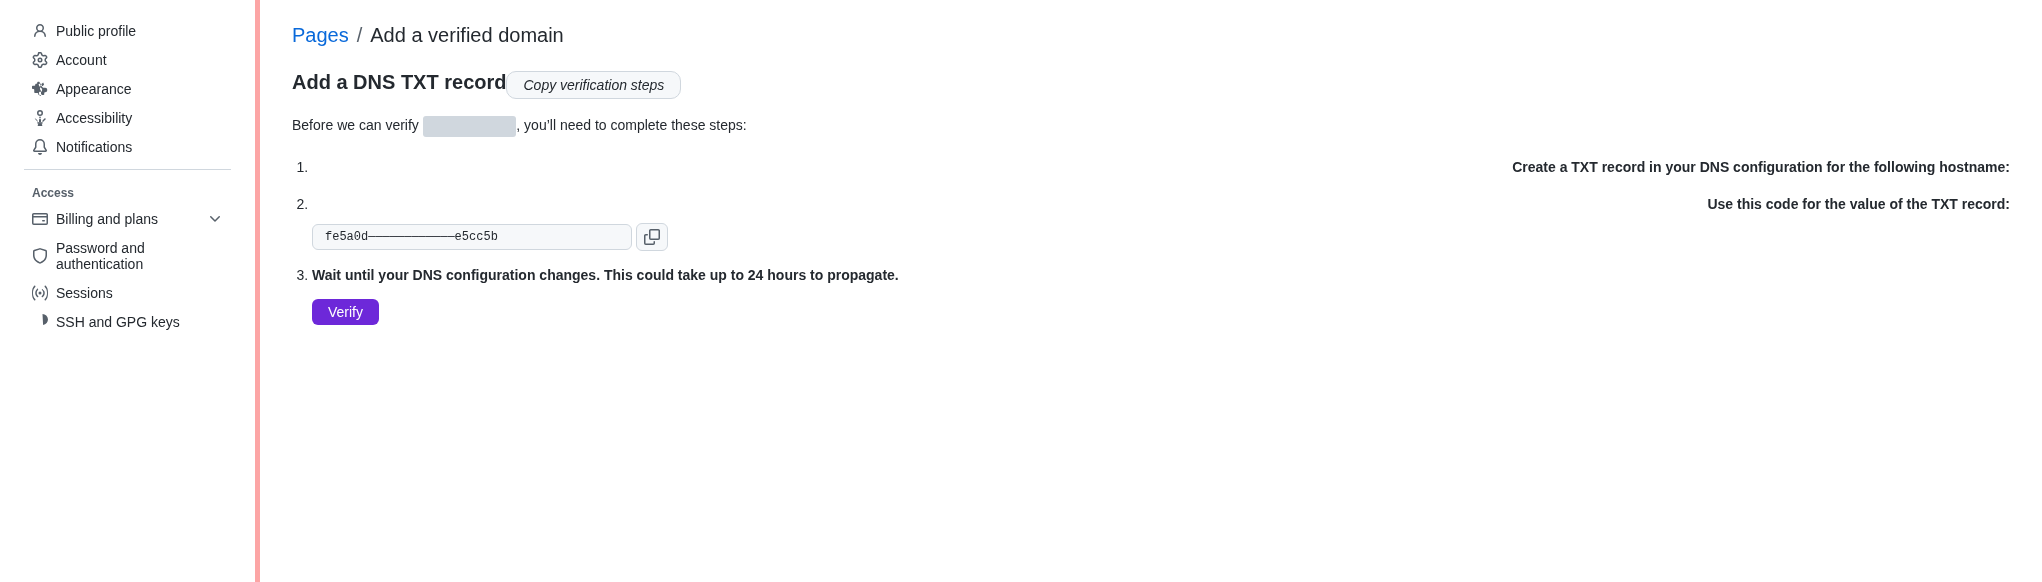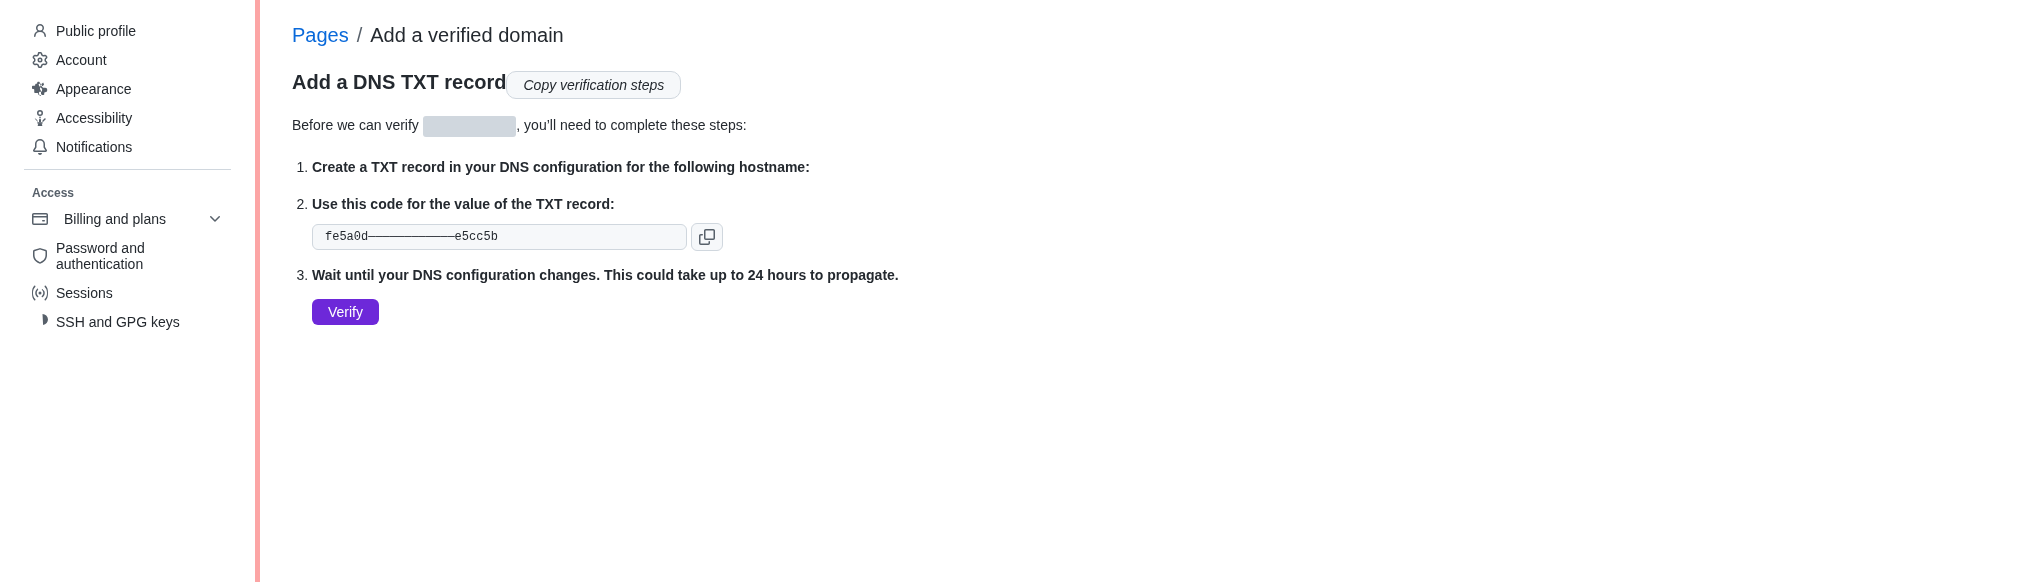--- a/index.html
+++ b/index.html
@@ -52,21 +52,21 @@
       padding: 6px 16px;
       cursor: pointer;
       color: #24292f;
       font-size: 14px;
       border-radius: 6px;
       margin: 1px 8px;
     }
     .sidebar-item-left {
       display: flex;
       align-items: center;
-      gap: 16px;
+      gap: 8px;
     }
     .divider {
       height: 1px;
       background: #d0d7de;
       margin: 8px 16px;
     }
     .main-content {
       flex: 1;
       padding: 24px 32px;
     }
@@ -128,20 +128,21 @@
       font-size: 14px;
       padding: 0 4px;
       vertical-align: middle;
       user-select: none;
     }
     .step-label {
       font-size: 14px;
       color: #24292f;
       margin-bottom: 8px;
       line-height: 1.5;
+      text-align: right;
     }
     .step-label strong {
       font-weight: 600;
     }
     .hostname-row {
       display: flex;
       align-items: center;
       gap: 8px;
     }
     .code-input {
@@ -186,21 +187,21 @@
     }
     .code-value-input {
       font-family: "SFMono-Regular", Consolas, "Liberation Mono", Menlo, monospace;
       font-size: 12px;
       background: #f6f8fa;
       border: 1px solid #d0d7de;
       border-radius: 6px;
       padding: 5px 12px;
       color: #24292f;
       outline: none;
-      width: 375px;
+      width: 320px;
     }
     .copy-icon-btn-standalone {
       width: 32px;
       height: 28px;
       display: flex;
       align-items: center;
       justify-content: center;
       background: #f6f8fa;
       border: 1px solid #d0d7de;
       border-radius: 6px;

